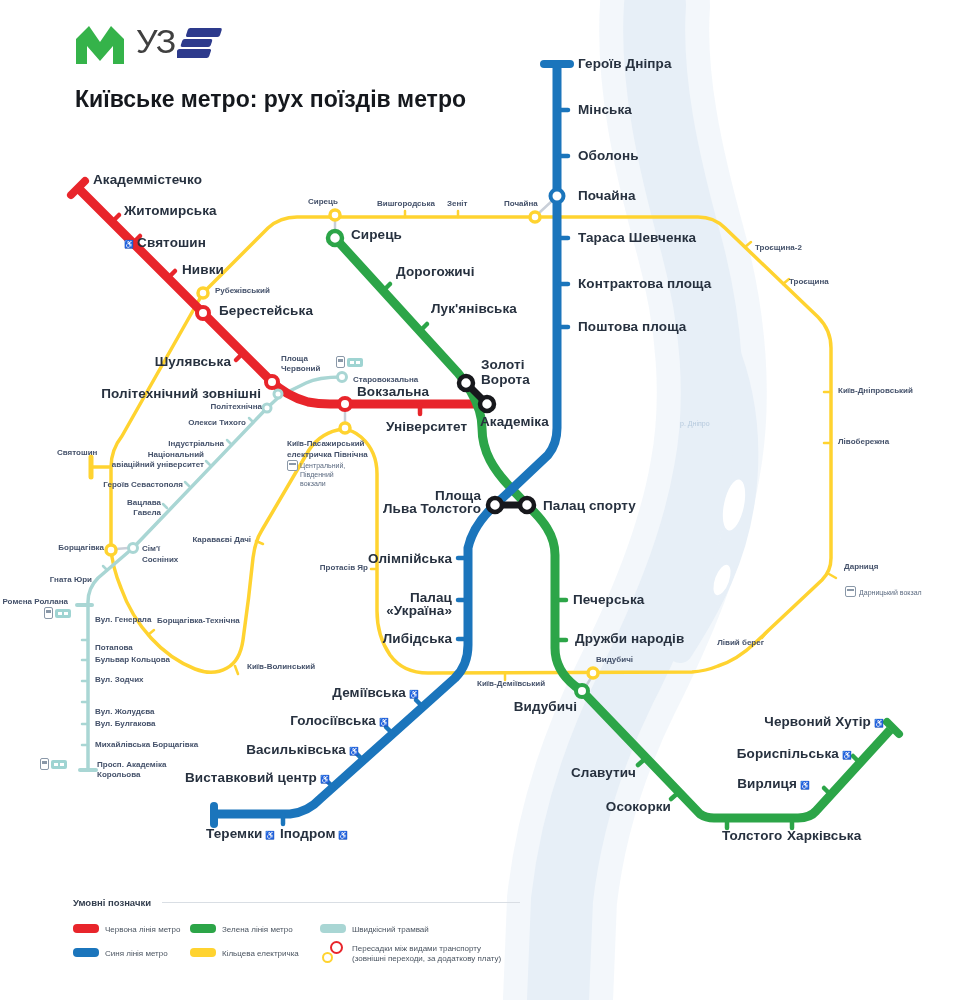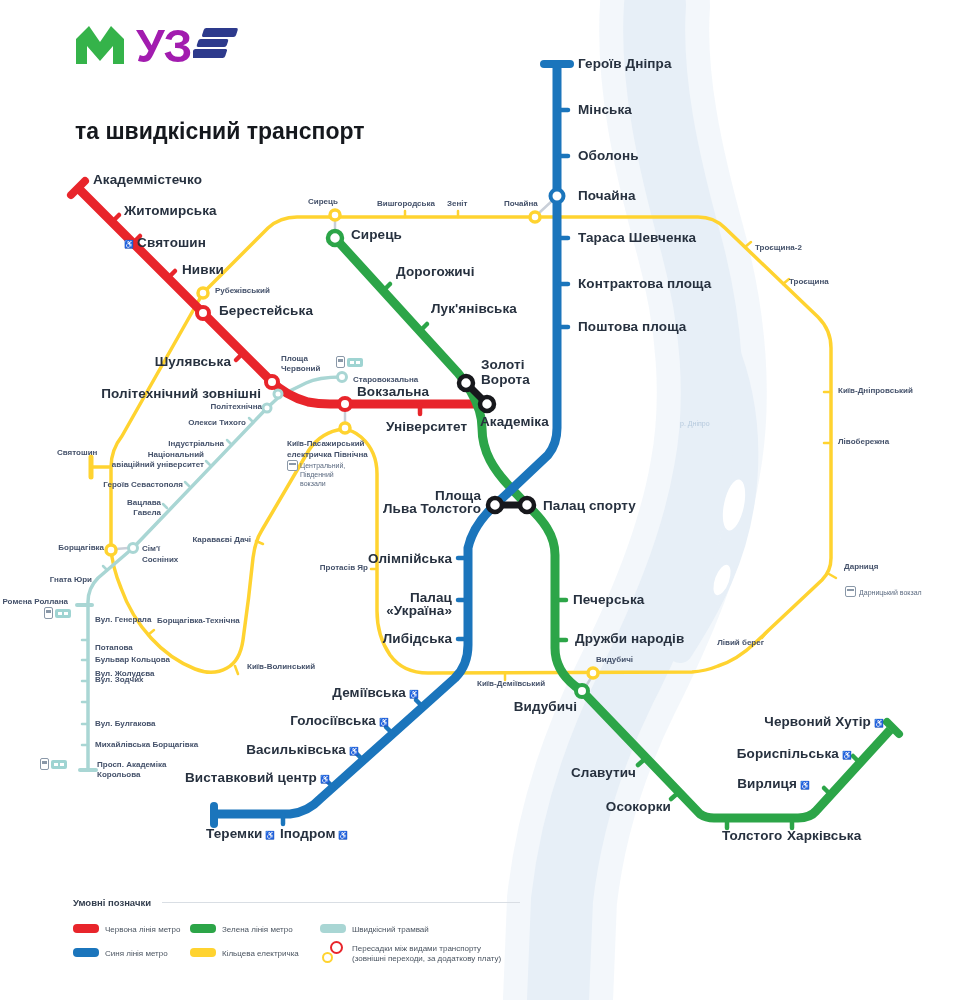--- a/index.html
+++ b/index.html
@@ -11,21 +11,21 @@
   .s {font-size:8px;font-weight:600;color:#44516a;}
   .xs{font-size:7px;font-weight:400;color:#5b6a80;}
   .ra{transform:translateX(-100%);}
   .wc{font-size:8px;color:#8494ae;margin-left:3px;font-weight:400;}
   .wcb{font-size:8px;color:#8494ae;margin-right:3px;font-weight:400;}
   .riverlbl{position:absolute;font-size:7px;color:#b5c9dd;}
   
   .title{position:absolute;left:75px;font-size:23px;font-weight:700;color:#15181d;}
   .logo-m{position:absolute;left:74px;top:24px;}
   .logo-uz{position:absolute;left:136px;top:26px;display:flex;align-items:flex-start;}
-  .uz-txt{font-size:46px;font-weight:700;color:#a21caf;line-height:.9;letter-spacing:-1px;}
+  .uz-txt{font-size:34px;font-weight:400;color:#404040;line-height:.9;letter-spacing:-1px;}
   
   .tram-ic{position:absolute;width:7px;height:10px;border:1.5px solid #8a98a8;border-radius:2px;background:#fff;}
   .tram-ic:after{content:"";position:absolute;left:1px;right:1px;top:2px;height:3px;background:#8a98a8;}
   .badge{position:absolute;width:16px;height:9px;background:#9fd4d2;border-radius:2px;}
   .badge:after{content:"";position:absolute;left:3px;top:3px;width:4px;height:3px;background:#fff;box-shadow:6px 0 0 #fff;}
   .train-ic{position:absolute;width:9px;height:9px;border:1.2px solid #8a98a8;border-radius:2px;background:#fff;}
   .train-ic:after{content:"";position:absolute;left:1px;right:1px;top:2px;height:2px;background:#8a98a8;}
   
   .lg-title{position:absolute;left:73px;top:897px;font-size:9.5px;font-weight:700;color:#333e4e;}
   .lg-rule{position:absolute;left:162px;top:902px;width:358px;height:1px;background:#d9dee4;}
@@ -198,21 +198,21 @@
 <div class="logo-uz">
   <span class="uz-txt">УЗ</span>
   <svg width="46" height="34" viewBox="0 0 46 34" style="margin-left:2px">
         <g fill="#2d3a8c" transform="skewX(-18)">
           <rect x="12" y="2" width="34" height="9" rx="2"></rect>
           <rect x="10" y="13" width="30" height="8" rx="2"></rect>
           <rect x="8" y="23" width="34" height="9" rx="2"></rect>
         </g>
       </svg>
 </div>
-<div class="title" style="top:118px">та швидкісний транспорт</div>
+<div class="title" style="top:86px">Київське метро: рух поїздів метро</div>
 
 <div class="riverlbl" style="left:680px;top:420px">р. Дніпро</div>
 
 <div class="lb m" style="left:93px;top:173px">Академмістечко</div>
 <div class="lb m" style="left:124px;top:204px">Житомирська</div>
 <div class="lb m" style="left:124px;top:236px"><span class="wcb">♿</span><span>Святошин</span></div>
 <div class="lb m" style="left:182px;top:263px">Нивки</div>
 <div class="lb m" style="left:219px;top:304px">Берестейська</div>
 <div class="lb m ra" style="left:231px;top:355px">Шулявська</div>
 <div class="lb m ra" style="left:261px;top:387px">Політехнічний зовнішні</div>
@@ -301,21 +301,21 @@
 <div class="lb s" style="left:142px;top:545px">Сім'ї</div>
 <div class="lb s" style="left:142px;top:556px">Сосніних</div>
 <div class="lb s ra" style="left:92px;top:576px">Гната Юри</div>
 <div class="lb s ra" style="left:68px;top:598px">Ромена Роллана</div>
 <div class="tram-ic" style="left:44px;top:607px"></div>
 <div class="badge" style="left:55px;top:609px"></div>
 <div class="lb s" style="left:95px;top:616px">Вул. Генерала</div>
 <div class="lb s" style="left:95px;top:644px">Потапова</div>
 <div class="lb s" style="left:95px;top:656px">Бульвар Кольцова</div>
 <div class="lb s" style="left:95px;top:676px">Вул. Зодчих</div>
-<div class="lb s" style="left:95px;top:670px">Вул. Жолудєва</div>
+<div class="lb s" style="left:95px;top:708px">Вул. Жолудєва</div>
 <div class="lb s" style="left:95px;top:720px">Вул. Булгакова</div>
 <div class="lb s" style="left:95px;top:741px">Михайлівська Борщагівка</div>
 <div class="tram-ic" style="left:40px;top:758px"></div>
 <div class="badge" style="left:51px;top:760px"></div>
 <div class="lb s" style="left:97px;top:761px">Просп. Академіка</div>
 <div class="lb s" style="left:97px;top:771px">Корольова</div>
 
 <div class="lg-title">Умовні позначки</div>
 <div class="lg-rule"></div>
 

